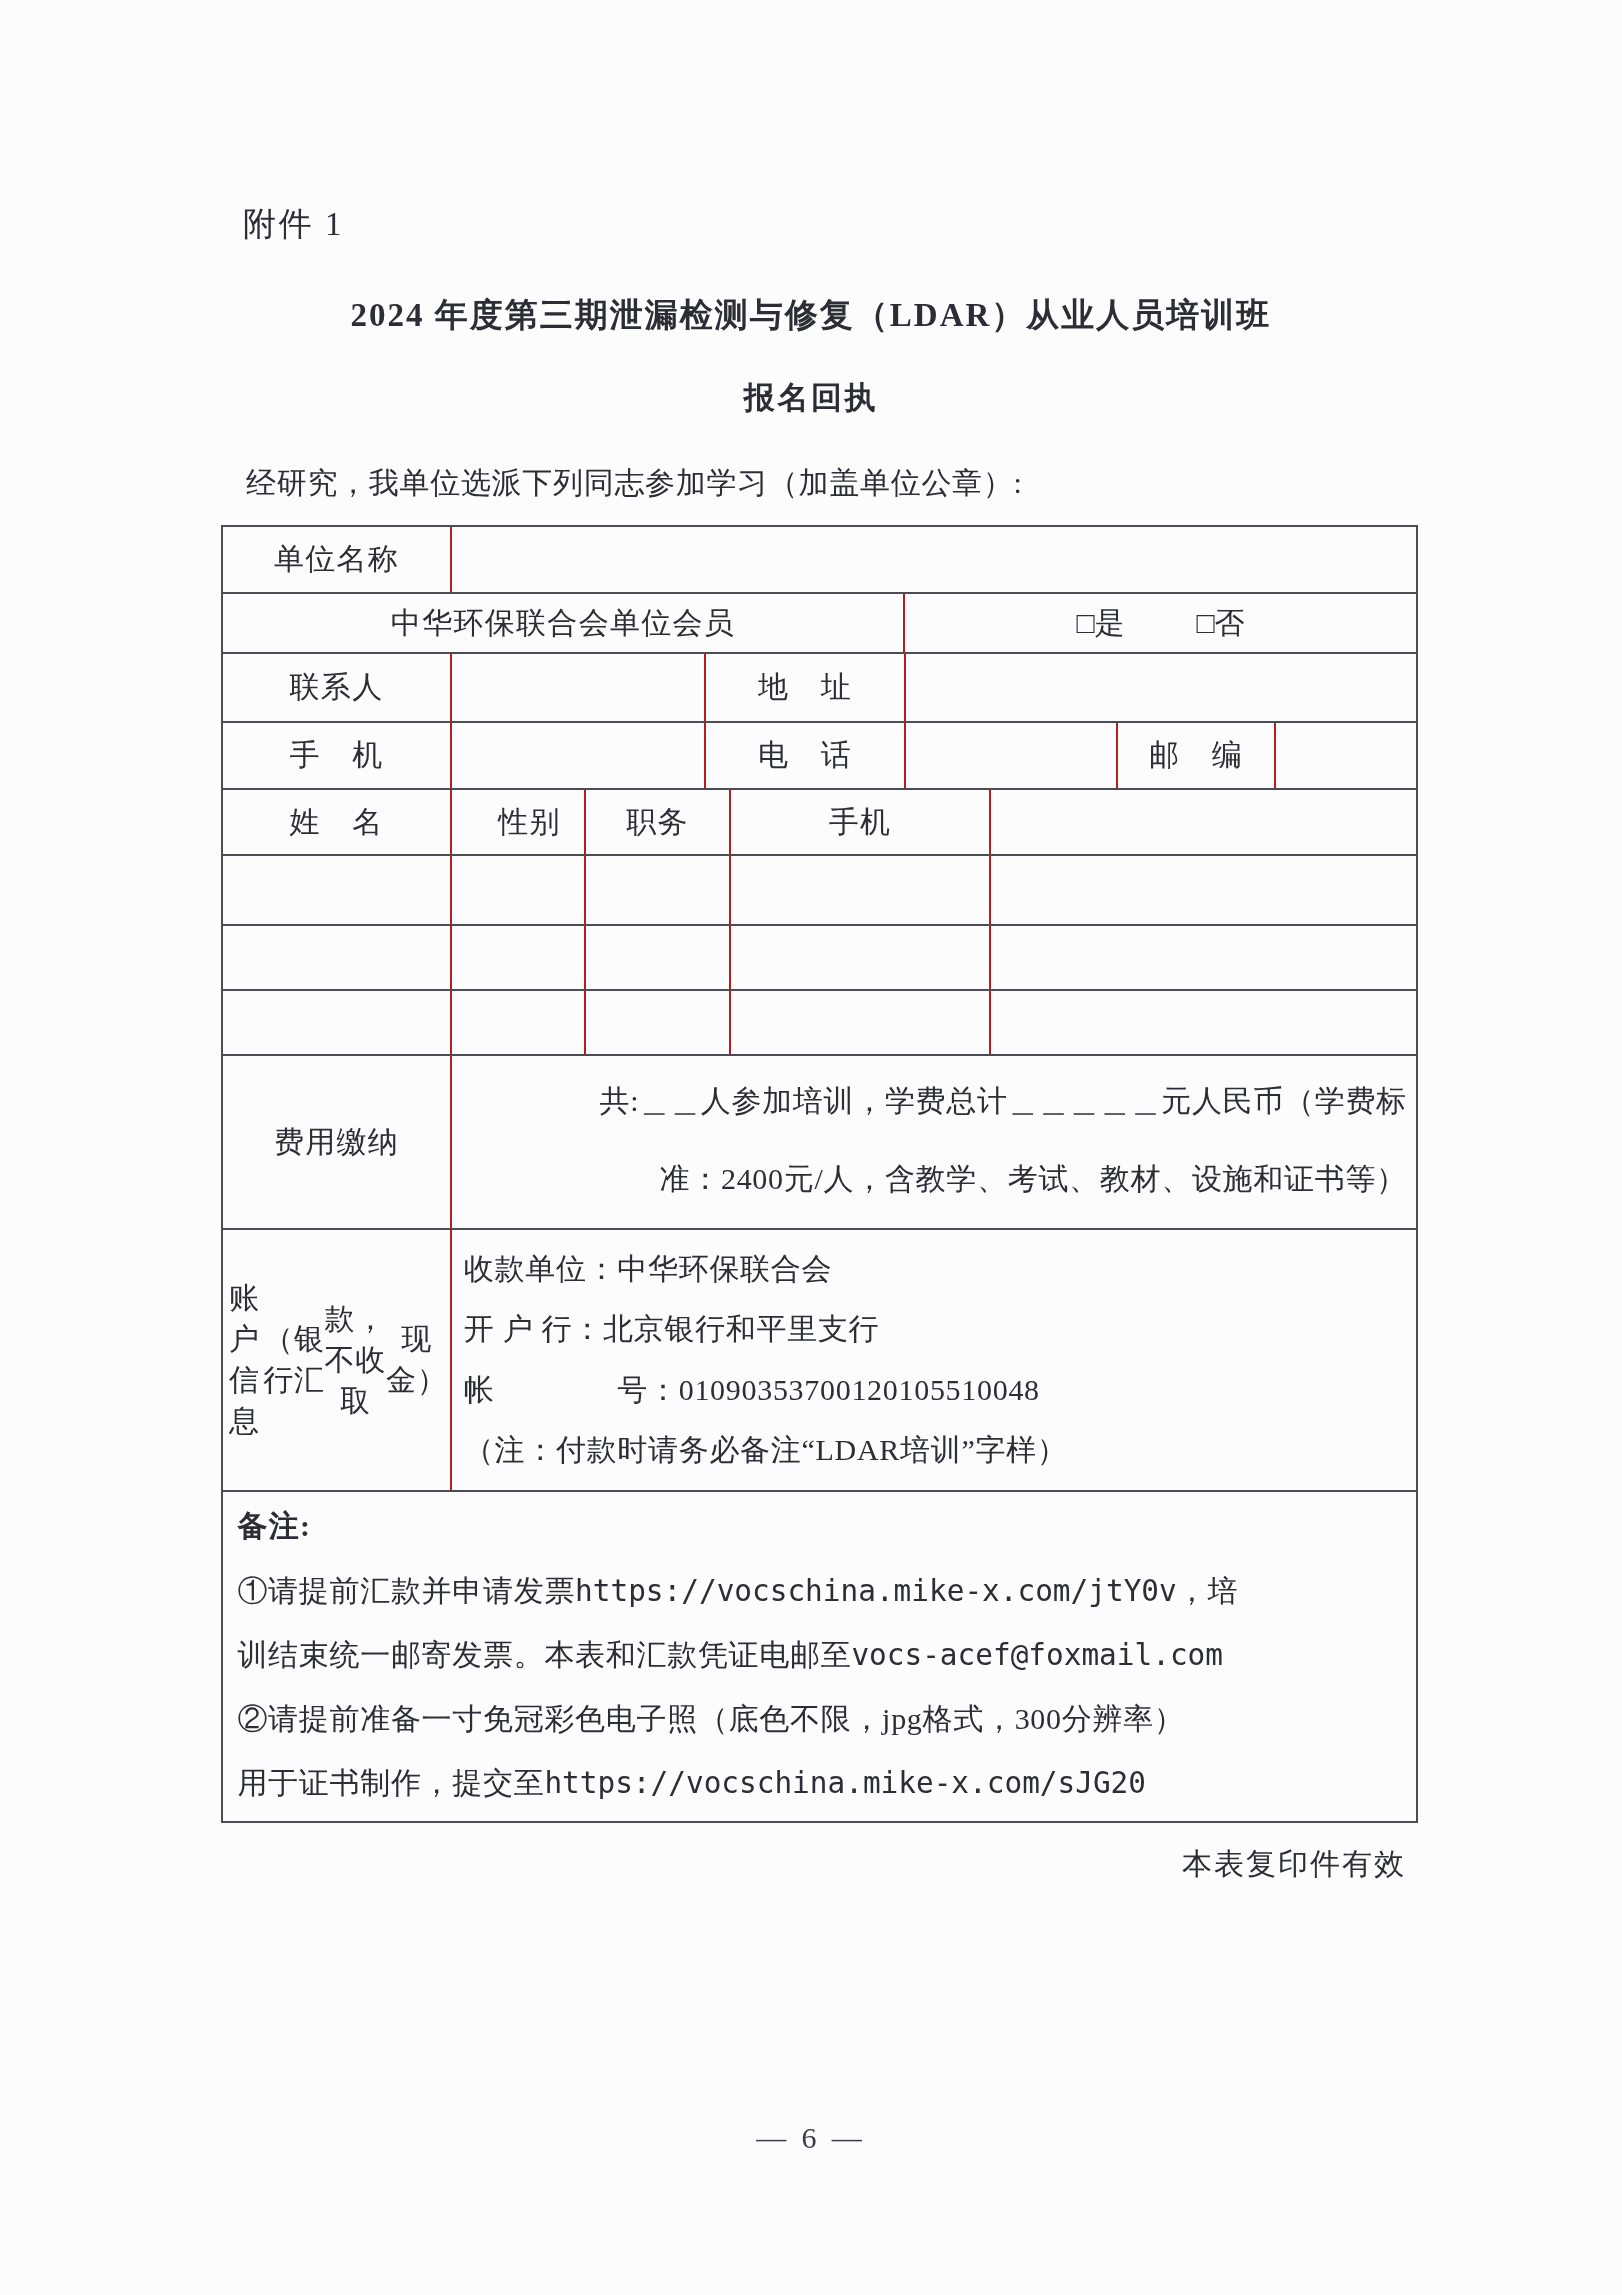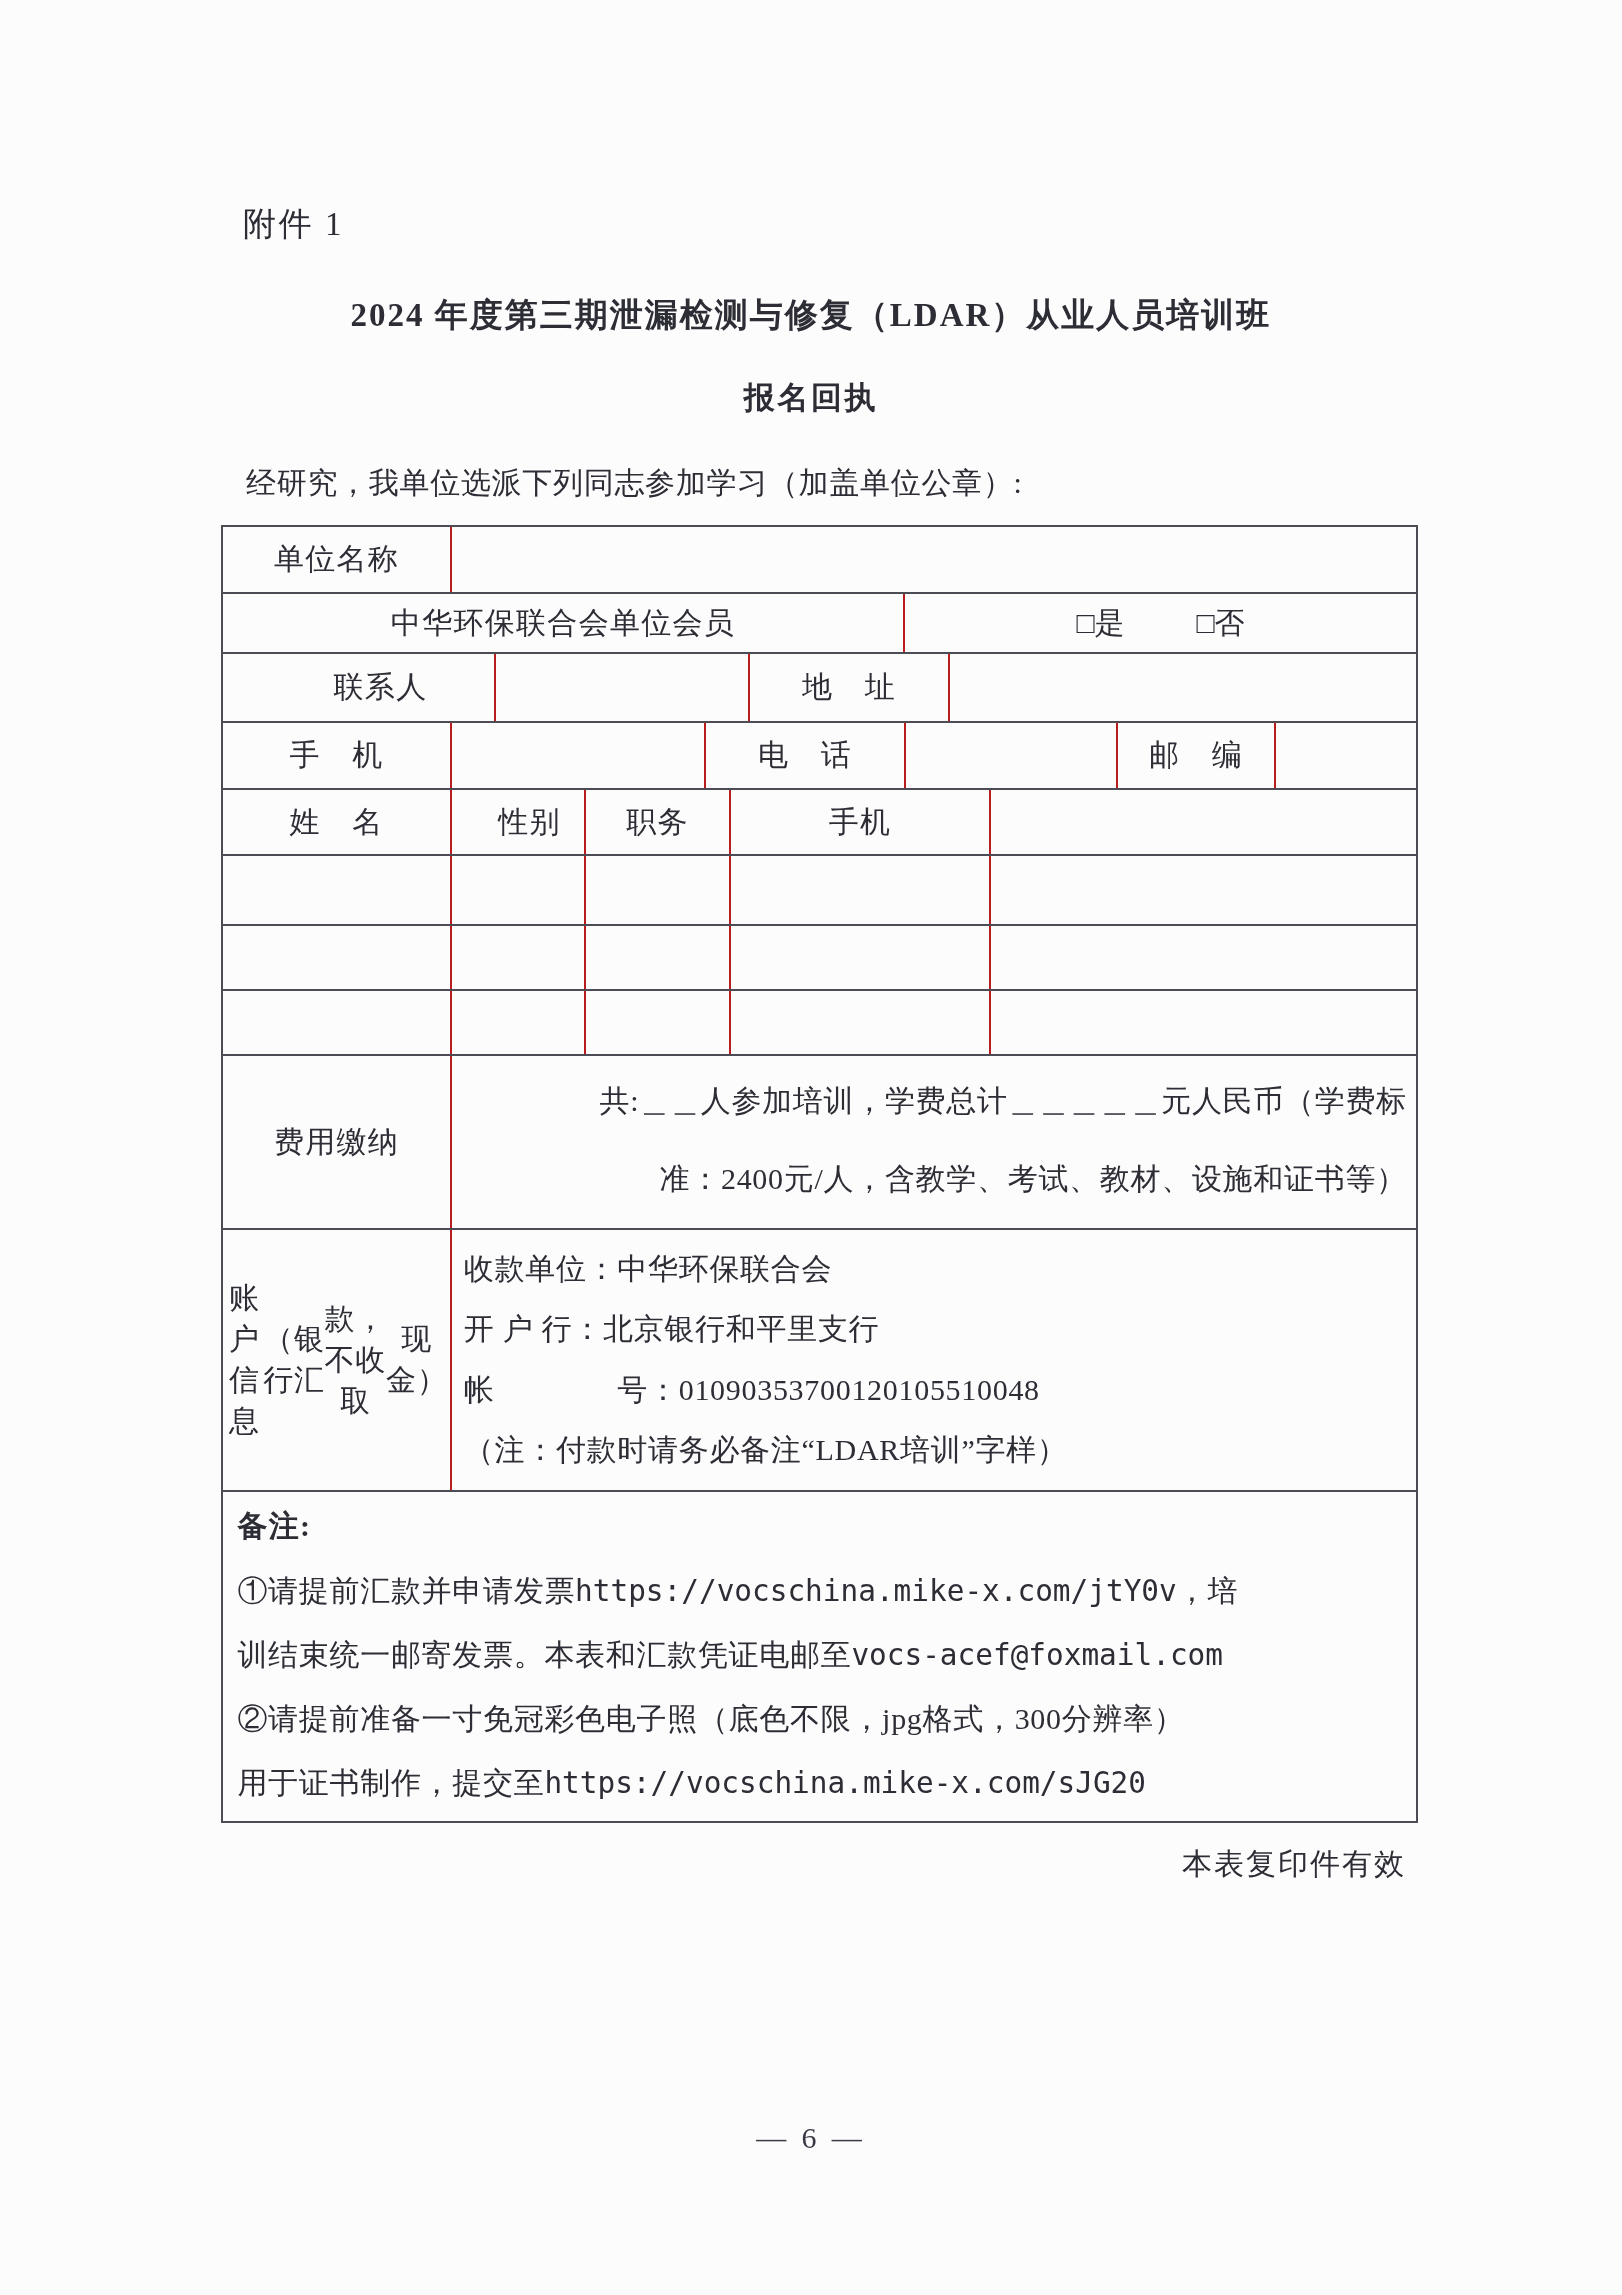--- a/index.html
+++ b/index.html
@@ -29,21 +29,21 @@
     font-size:30px;
   }
   .row{display:flex;border-bottom:2px solid #4c4c55;box-sizing:border-box;}
   .row:last-child{border-bottom:none;}
   .cell{
     border-right:2px solid #b91c1c;box-sizing:border-box;
     display:flex;align-items:center;justify-content:center;
     overflow:hidden;
   }
   .cell.last{border-right:none;flex:1 1 auto;}
-  .r1{height:67px;} .r2{height:60px;} .r3{height:69px;padding-left:44px;}
+  .r1{height:67px;} .r2{height:60px;} .r3{height:69px;}
   .r4{height:67px;} .r5{height:66px;}
   .r6{height:70px;} .r7{height:65px;} .r8{height:65px;}
   .r9{height:174px;} .r10{height:262px;} .r11{height:328px;flex:1 1 auto;}
 
   .wA{width:229px;flex:0 0 229px;}
   .wB{width:254px;flex:0 0 254px;}
   .wC{width:200px;flex:0 0 200px;}
   .wD{width:212px;flex:0 0 212px;}
   .wE{width:158px;flex:0 0 158px;}
   .wAB3{width:682px;flex:0 0 682px;}

